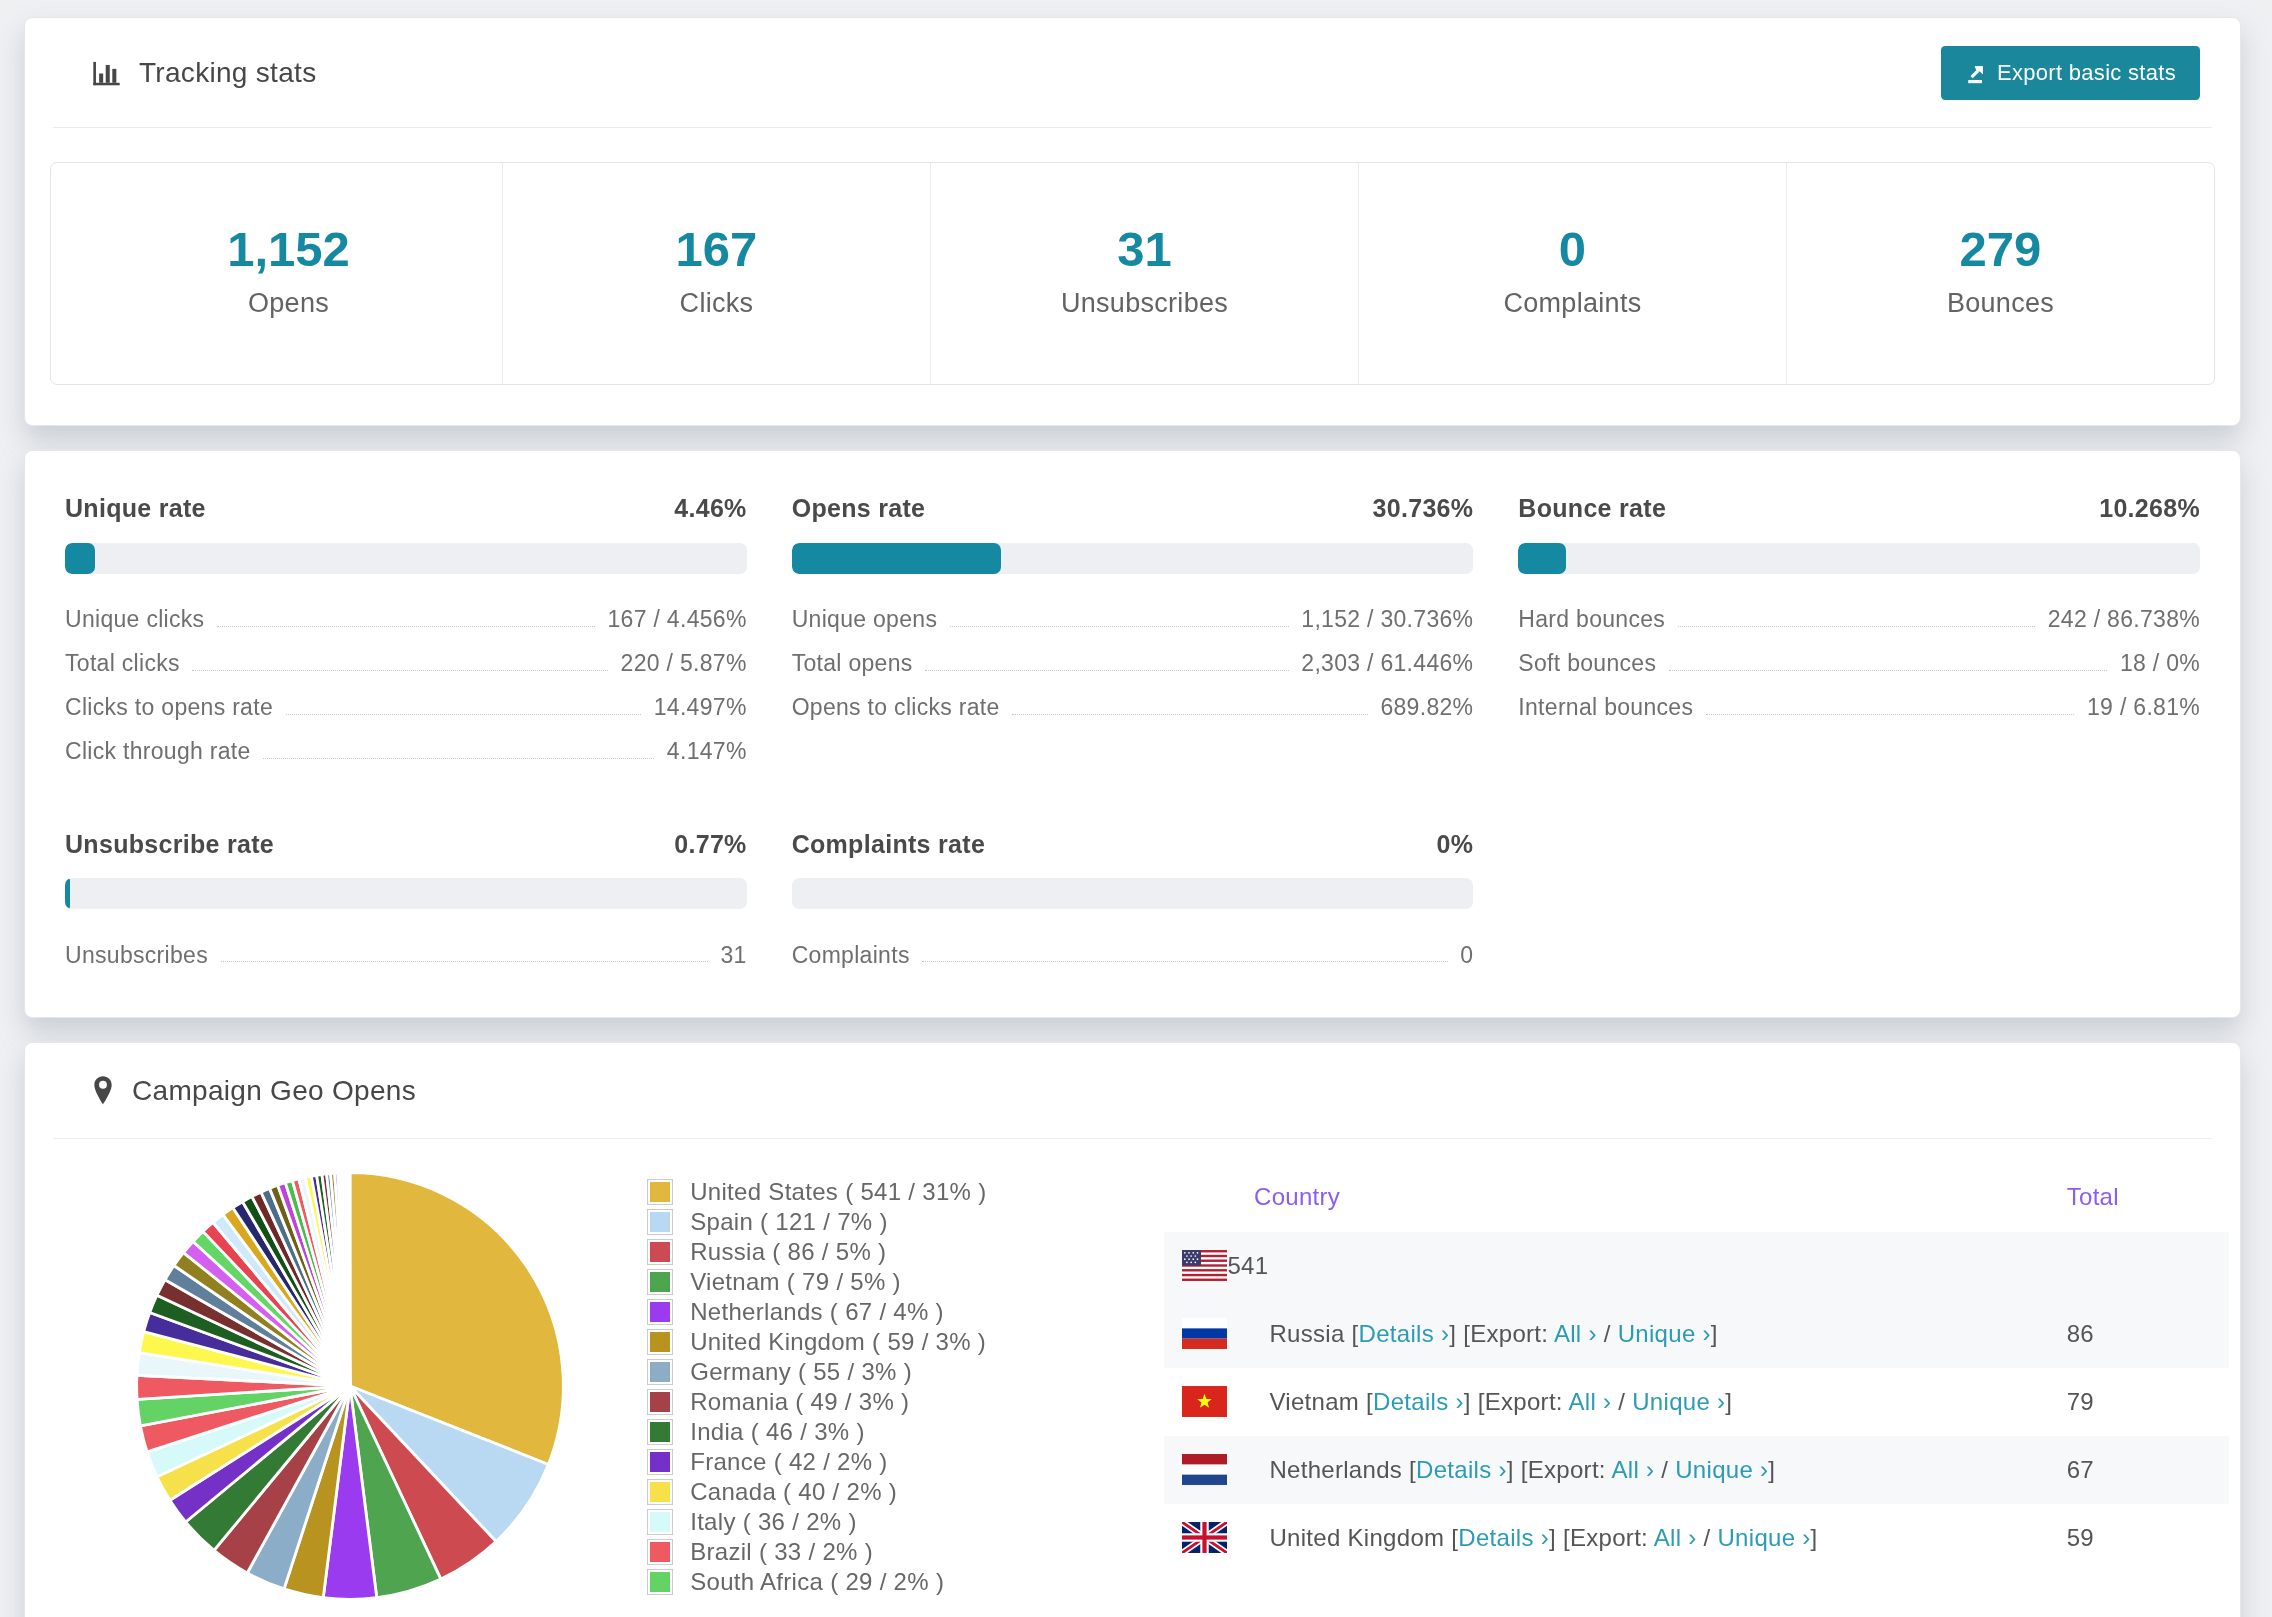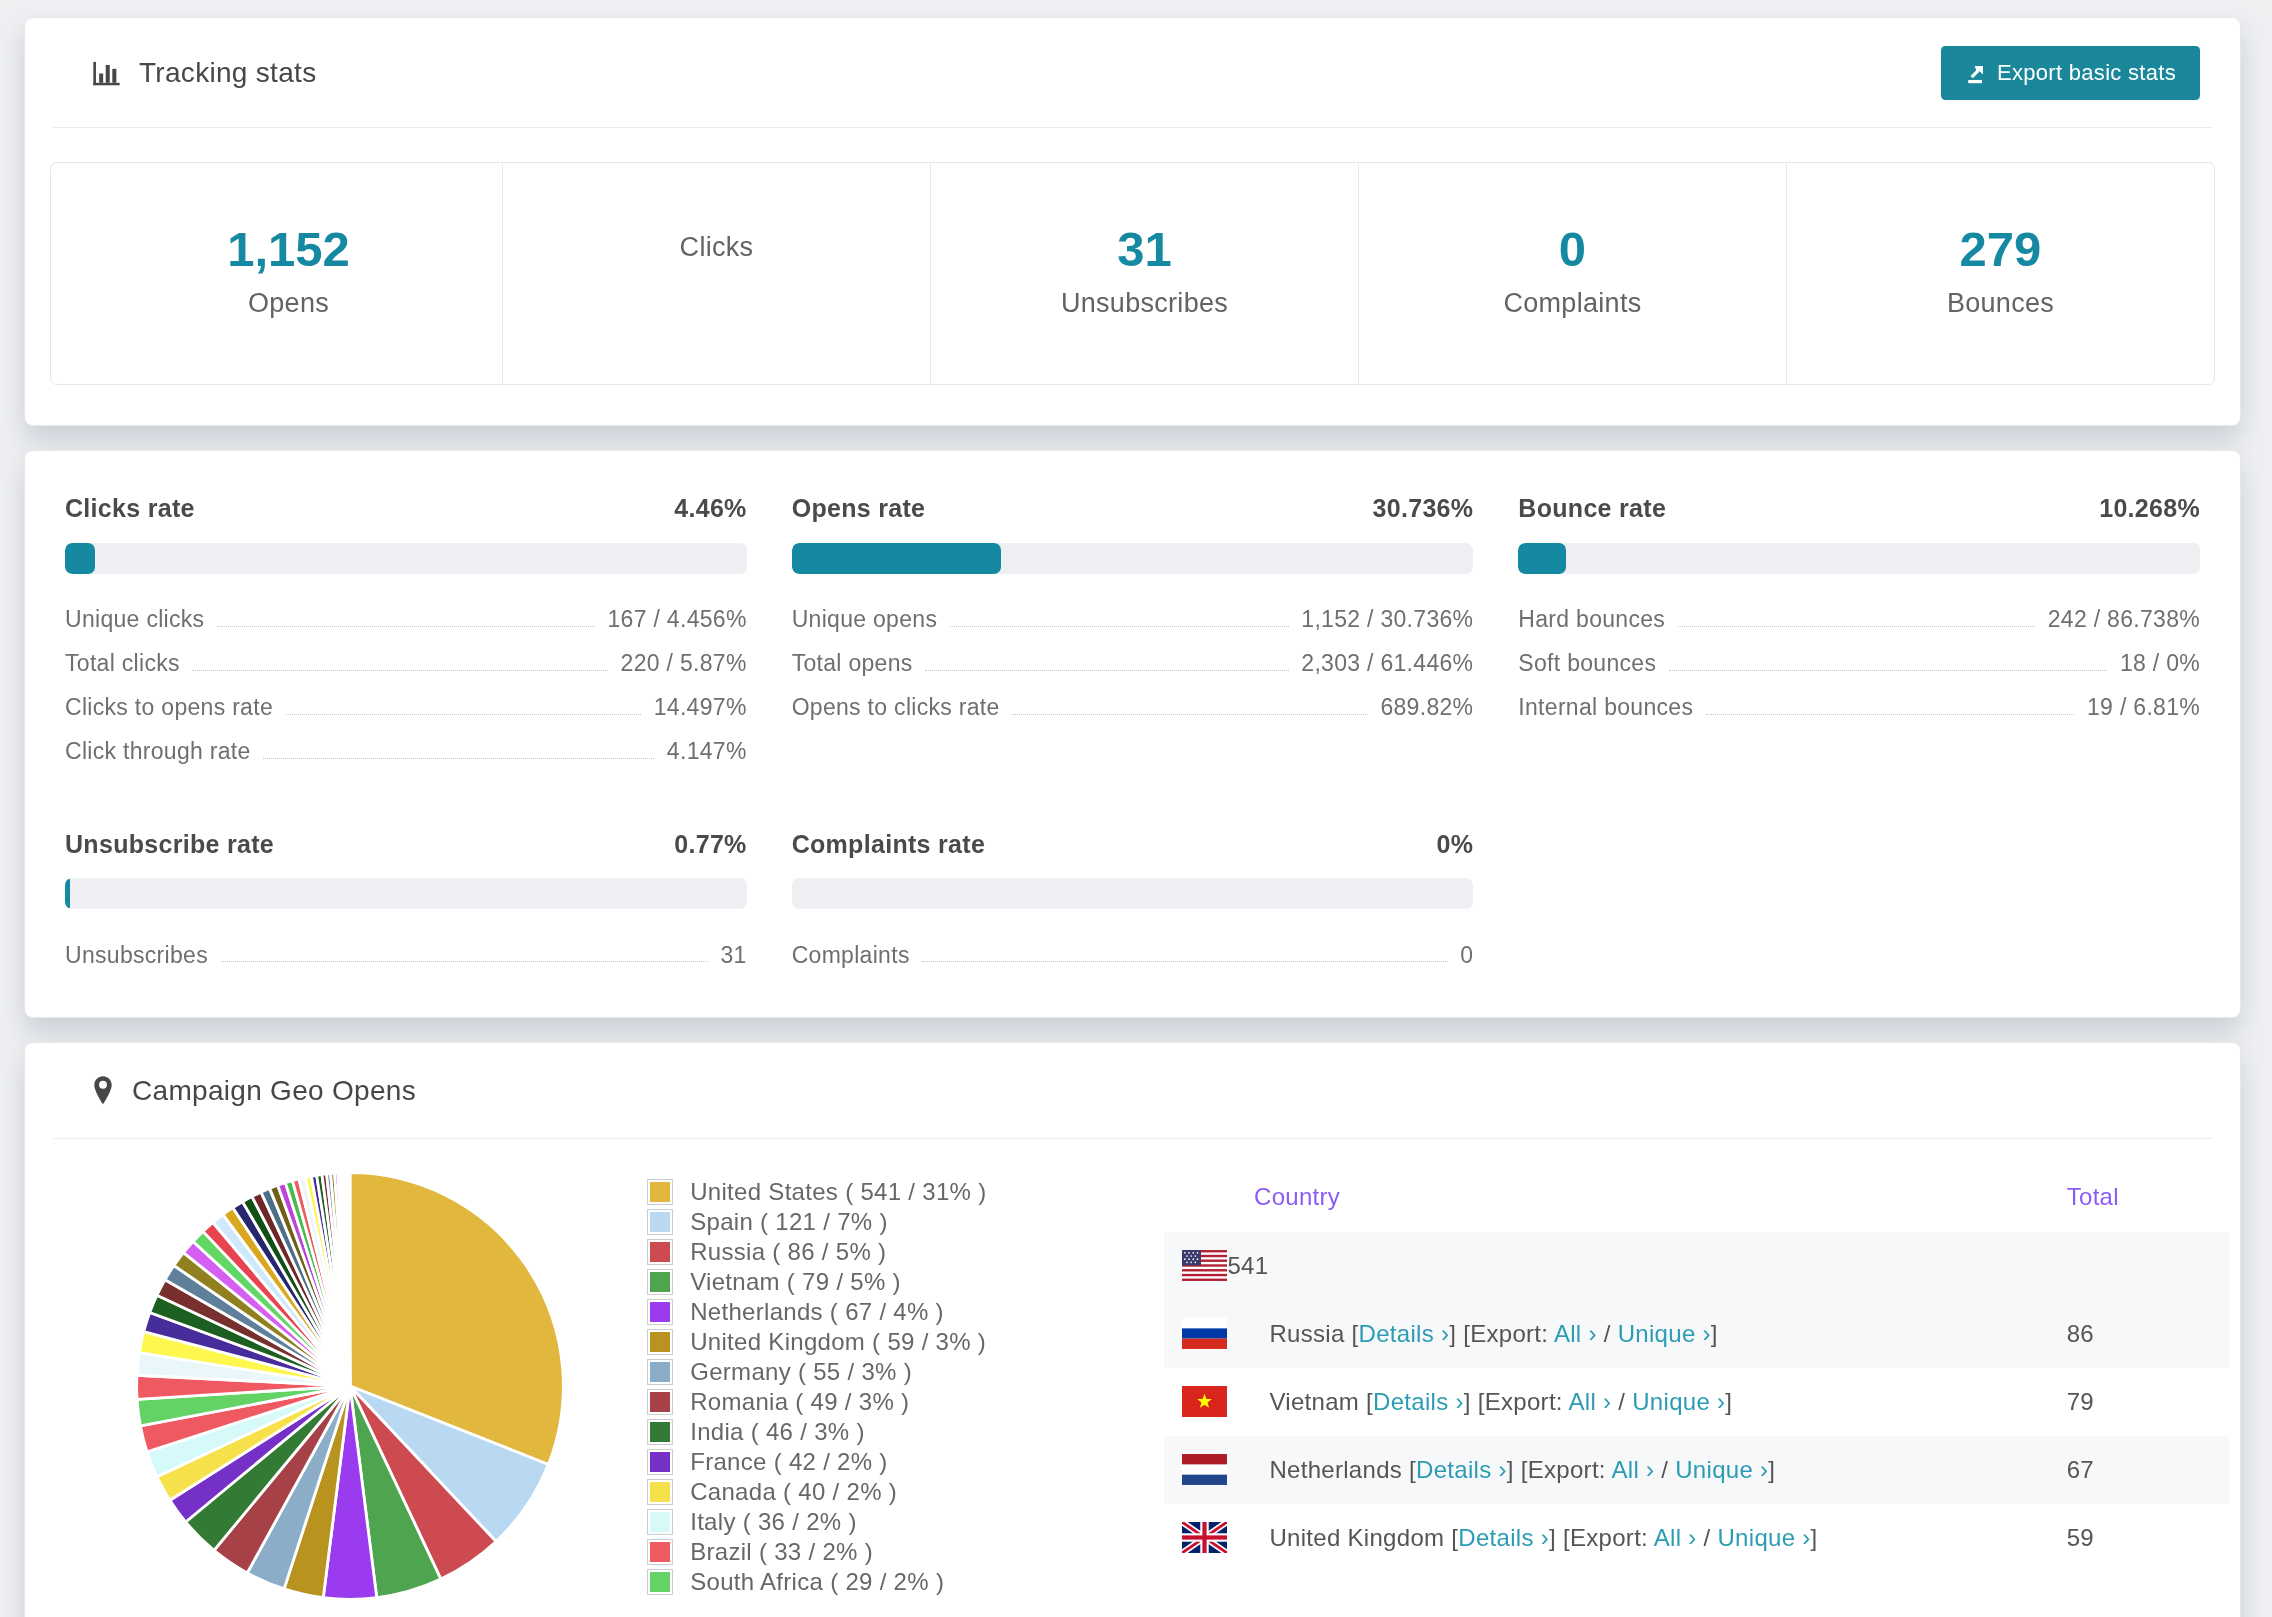--- a/index.html
+++ b/index.html
@@ -97,20 +97,21 @@
       <span>Export basic stats</span>
     </button>
   </div>
   <div class="divider"></div>
   <div class="sumbox" id="summary-row">
       <div class="sum-cell">
     <div class="sum-num" style="color: rgb(21, 137, 161);">1,152</div>
     <div class="sum-label">Opens</div>
   </div>
       <div class="sum-cell">
+    <div class="sum-num" style="color: rgb(21, 137, 161);">167</div>
     <div class="sum-label">Clicks</div>
   </div>
       <div class="sum-cell">
     <div class="sum-num" style="color: rgb(21, 137, 161);">31</div>
     <div class="sum-label">Unsubscribes</div>
   </div>
       <div class="sum-cell">
     <div class="sum-num" style="color: rgb(21, 137, 161);">0</div>
     <div class="sum-label">Complaints</div>
   </div>
@@ -118,21 +119,21 @@
     <div class="sum-num" style="color: rgb(21, 137, 161);">279</div>
     <div class="sum-label">Bounces</div>
   </div>
     </div>
 </div>
 
 <div class="card c2">
   <div id="rates-grid">
       <section class="rate">
     <div class="rate-head">
-      <span class="rate-title">Clicks rate</span>
+      <span class="rate-title">Unique rate</span>
       <span class="rate-value">4.46%</span>
     </div>
     <div class="bar">
           <div class="fill" style="width: 4.46%; background: rgb(21, 137, 161);"></div>
         </div>
     <div class="rrows">
           <div class="rrow">
     <span class="rlabel">Unique clicks</span>
     <span class="leader"></span>
     <span class="rvalue">167 / 4.456%</span>

